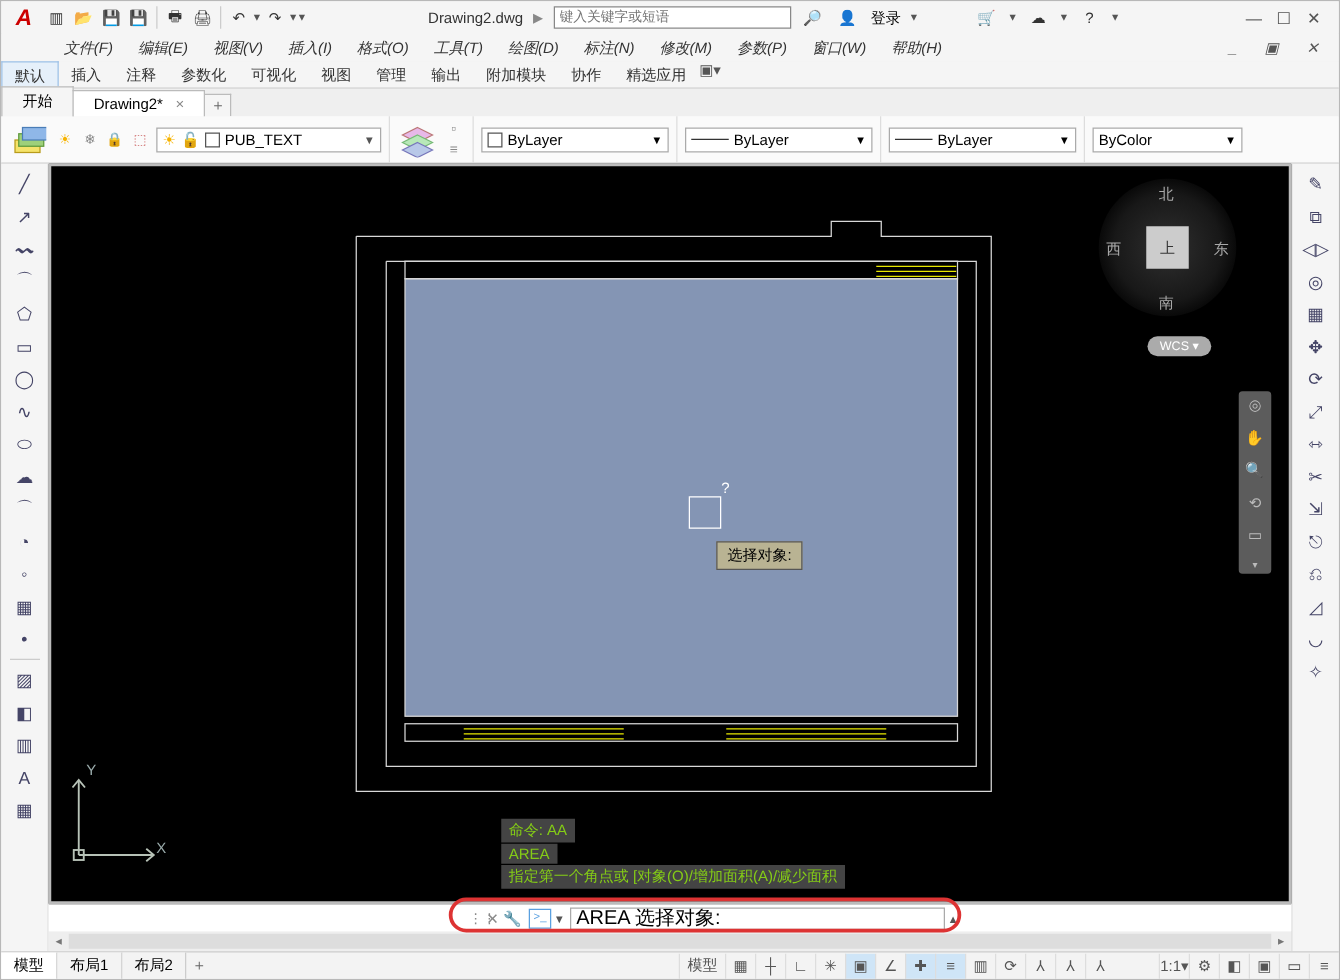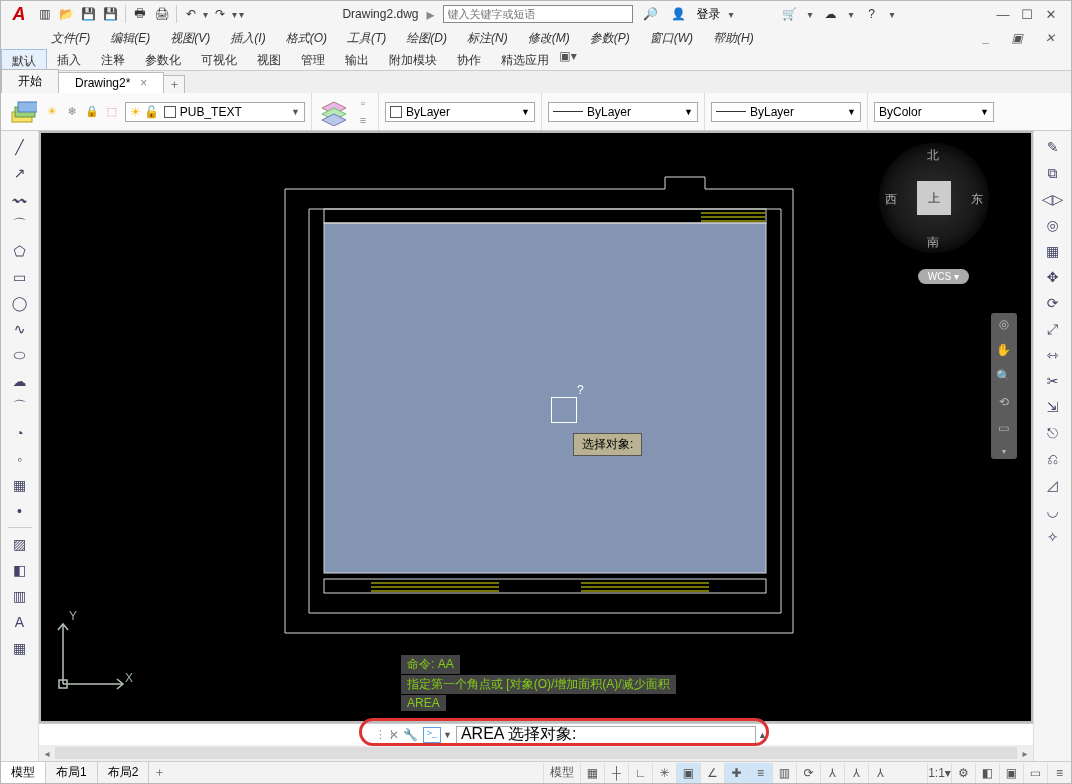--- a/index.html
+++ b/index.html
@@ -329,22 +329,22 @@
                 <polyline points="5,21 10,15 15,21"></polyline>
                 <rect x="6" y="71" width="8" height="8"></rect>
               </g>
             </svg>
           <span style="position:absolute;left:72px;top:62px;">X</span>
           <span style="position:absolute;left:16px;top:0px;">Y</span>
         </div>
 
         <div class="cmdhist">
           <div><span class="line">命令: AA</span></div>
+          <div><span class="line">AREA</span></div>
           <div><span class="line">指定第一个角点或 [对象(O)/增加面积(A)/减少面积</span></div>
-          <div><span class="line">AREA</span></div>
         </div>
       </div>
 
       <div class="cmdbar">
         <div class="cmdring"></div>
         <span class="handle">⋮⋮</span>
         <span class="xico">✕</span>
         <span class="wrench">🔧</span>
         <span class="cmicon">&gt;_</span>
         <span class="updn">▼</span>

